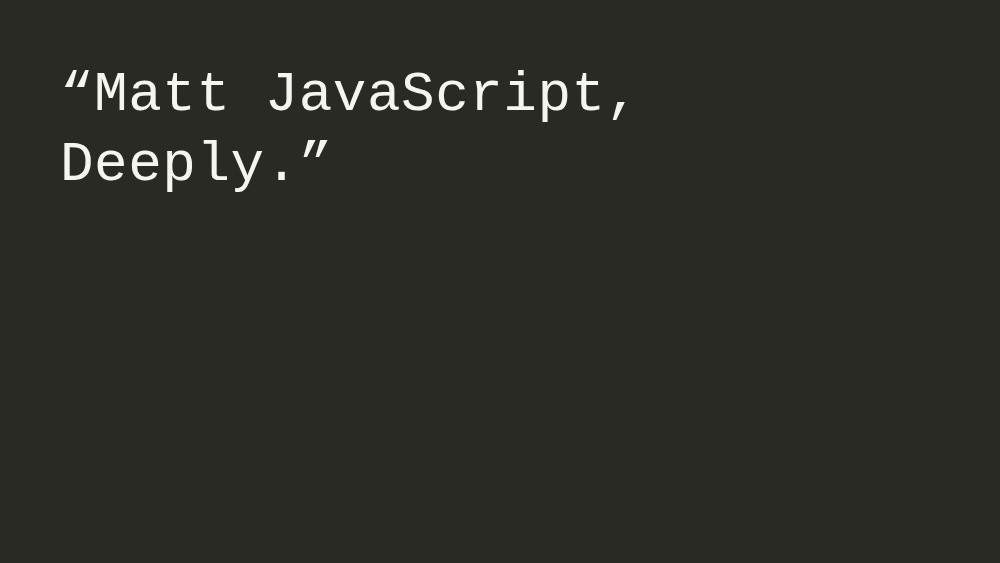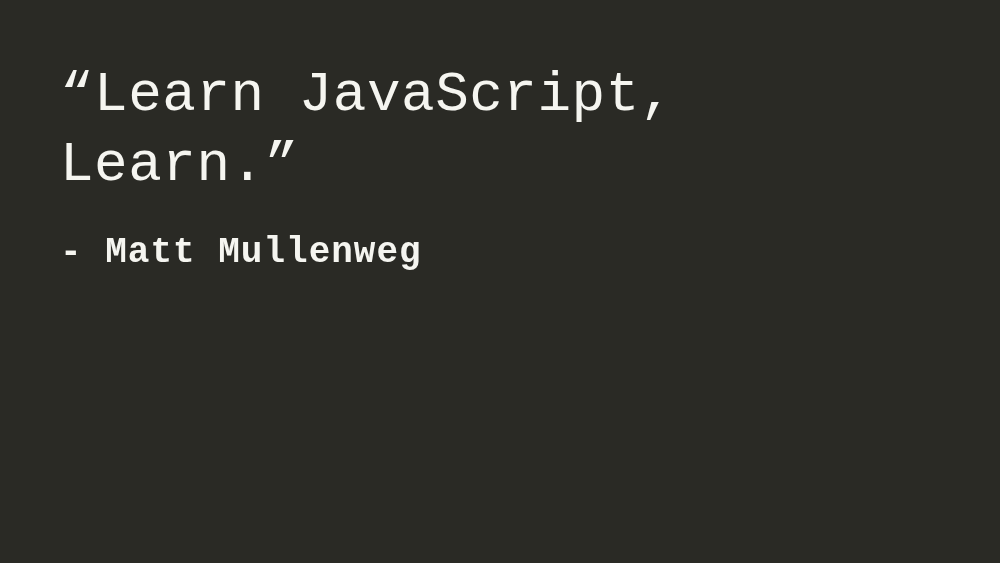--- a/index.html
+++ b/index.html
@@ -33,15 +33,14 @@
       font-size: 36px;
       color: #f5f5f0;
       font-weight: bold;
       letter-spacing: 1px;
     }
   </style>
 </head>
 <body>
 
 <div class="slide">
-  <div class="quote-text">“Learn JavaScript, Learn.”</div>
-  <div class="attribution">- Matt Mullenweg</div>
+  <div class="quote-text">“Matt JavaScript, Deeply.”</div>
 </div>
 
 </body></html>

